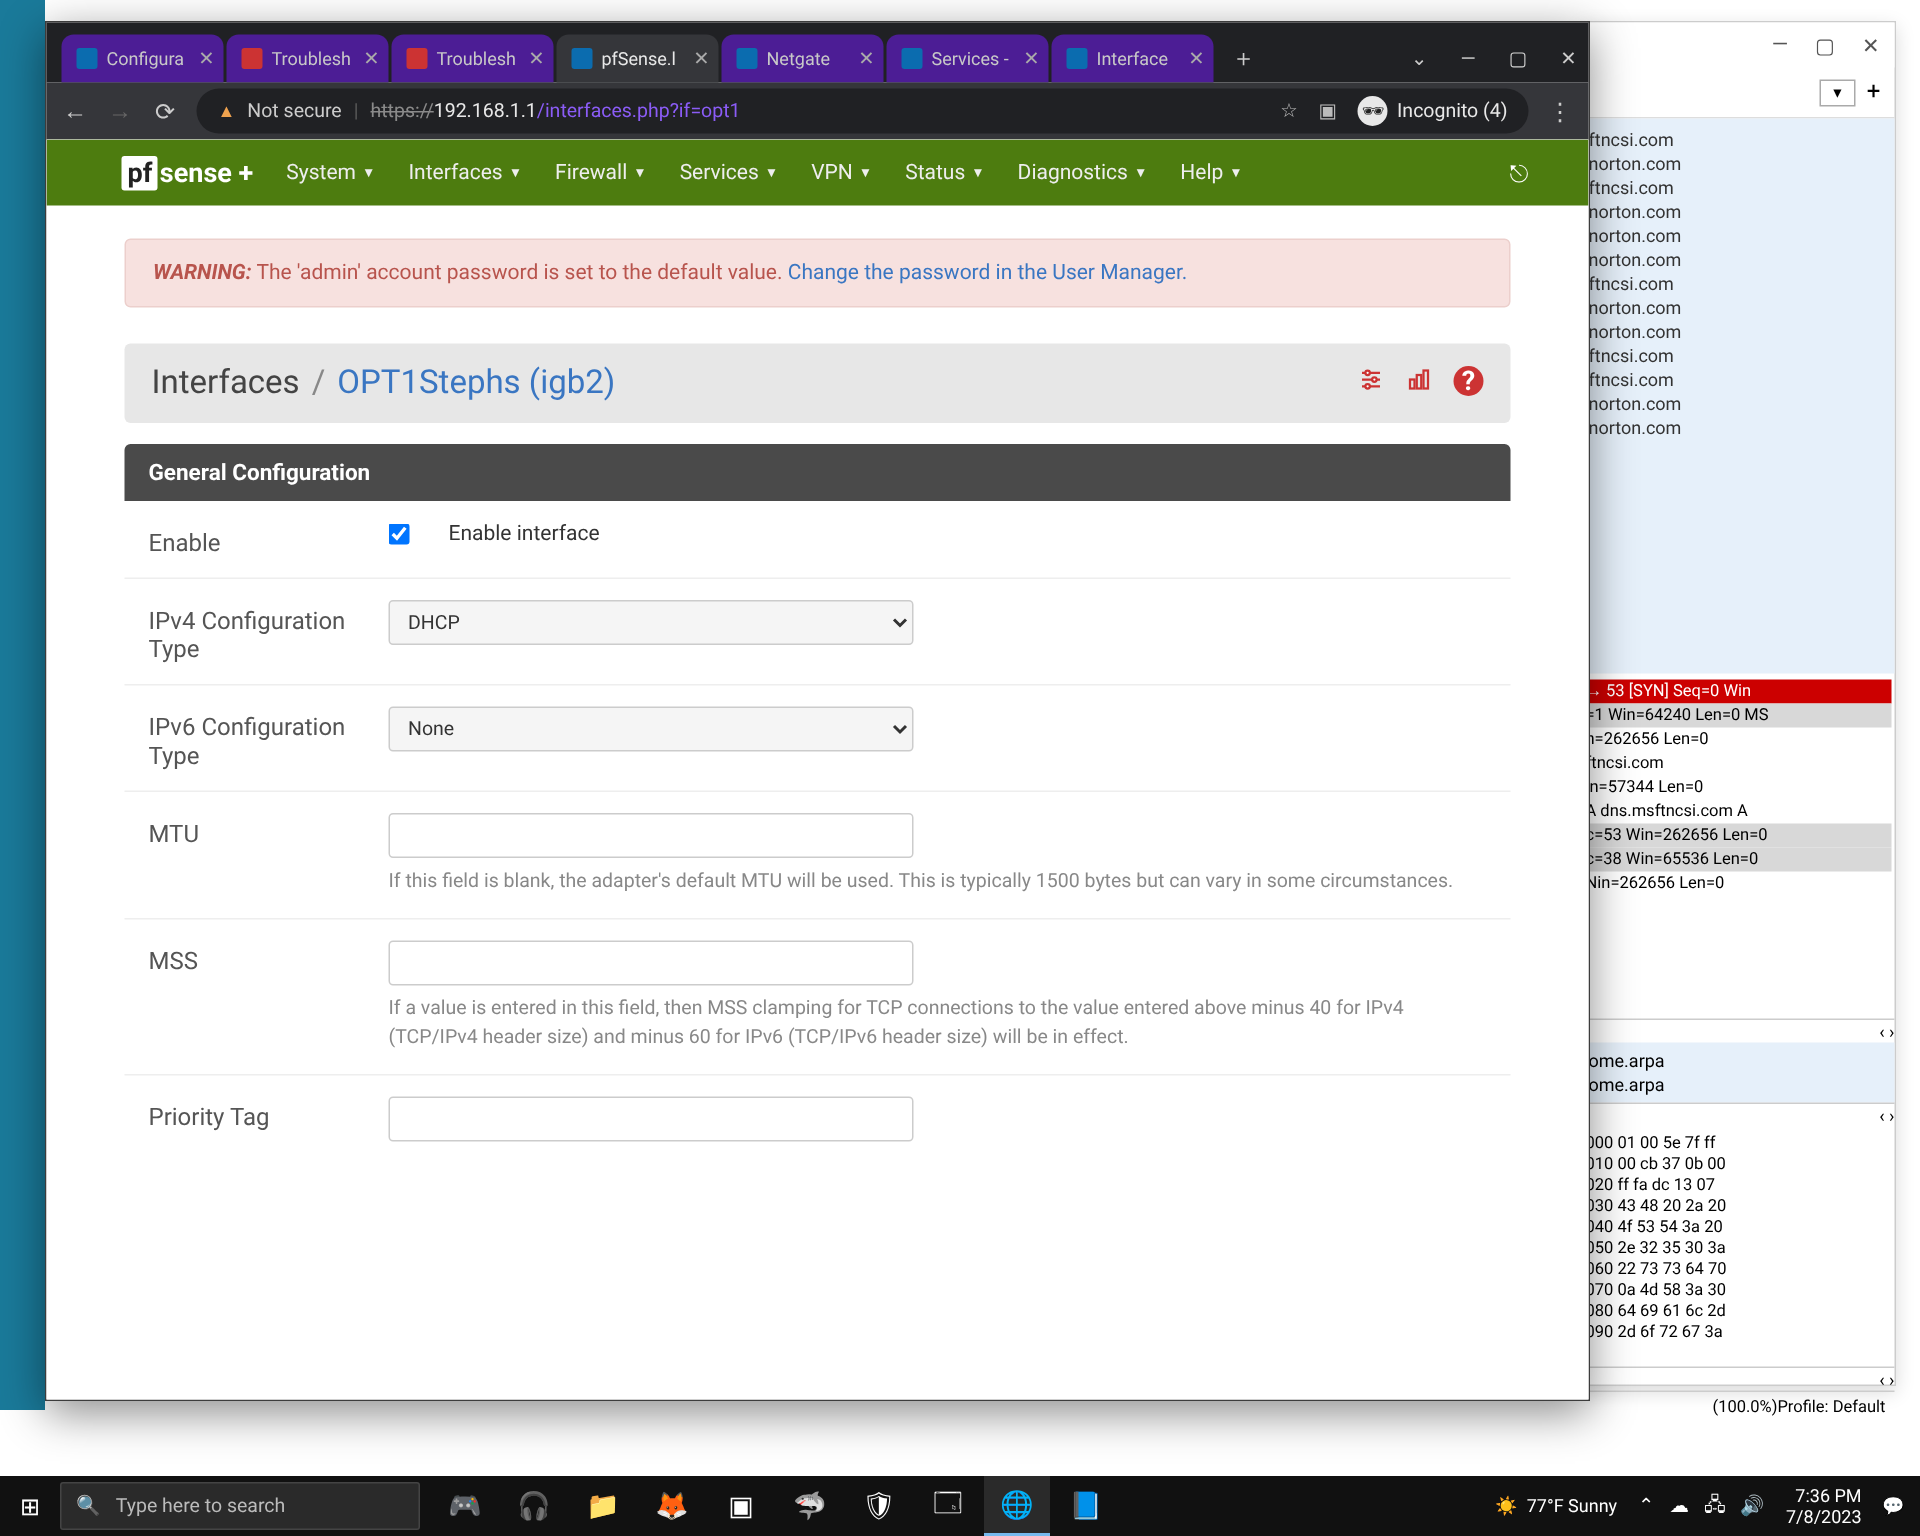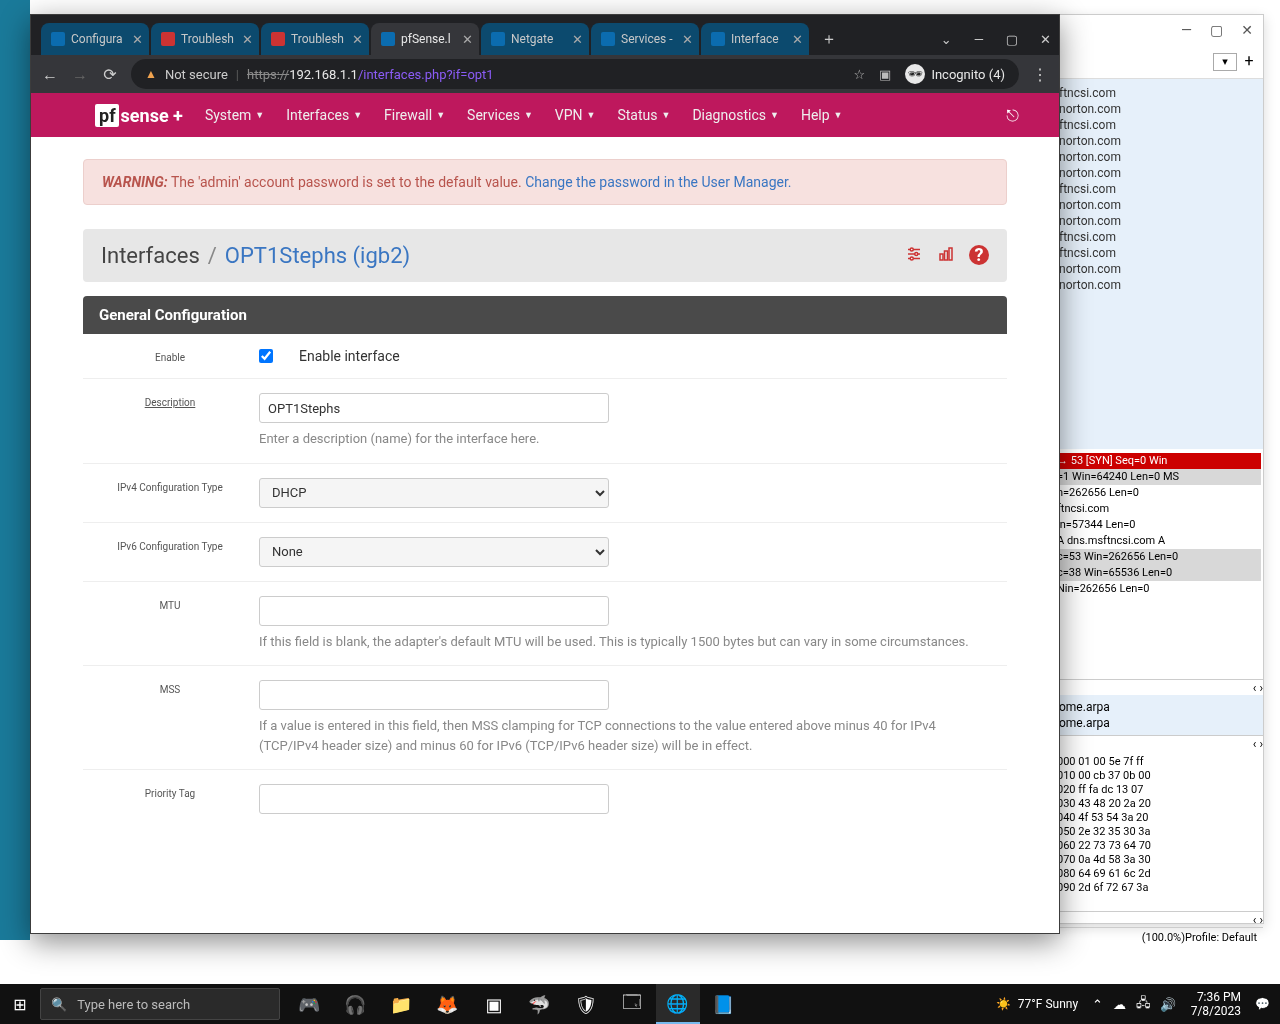--- a/index.html
+++ b/index.html
@@ -19,21 +19,21 @@
 .bg-window .tree { background: #e6f0fa; font-family: Menlo, Consolas, monospace; font-size: 12px; padding: 4px; line-height: 16px; height: 40px; }
 .bg-window .hex { font-family: Menlo, Consolas, monospace; font-size: 11px; line-height: 14px; padding: 4px 2px; height: 160px; overflow: hidden; }
 .bg-window .statusbar { height: 20px; border-top: 1px solid #ccc; font-size: 11px; display: flex; justify-content: flex-end; align-items: center; padding: 0 6px; gap: 0; }
 
 
 .desktop-left { position: absolute; left: 0; top: 0; width: 30px; height: 940px; background: #1a7a9a; }
 
 
 .chrome { position: absolute; left: 30px; top: 14px; width: 1030px; height: 920px; background: #fff; box-shadow: 0 8px 28px rgba(0,0,0,.45); border: 1px solid #3c3c3c; display: flex; flex-direction: column; }
 .chrome-top { background: #202124; height: 40px; display: flex; align-items: flex-end; padding: 0 8px 0 10px; gap: 2px; }
-.tab { height: 32px; min-width: 108px; max-width: 114px; padding: 0 6px 0 10px; background: #0c4a6e; color: #c8c8c8; font-size: 12px; display: flex; align-items: center; gap: 6px; border-radius: 8px 8px 0 0; white-space: nowrap; overflow: hidden; cursor: pointer; }
+.tab { height: 32px; min-width: 108px; max-width: 114px; padding: 0 6px 0 10px; background: #4c1d95; color: #c8c8c8; font-size: 12px; display: flex; align-items: center; gap: 6px; border-radius: 8px 8px 0 0; white-space: nowrap; overflow: hidden; cursor: pointer; }
 .tab.active { background: #35363a; color: #e8e8e8; }
 .tab .favicon { width: 14px; height: 14px; border-radius: 2px; flex: none; }
 .tab .title { overflow: hidden; text-overflow: ellipsis; flex: 1; }
 .tab .x { flex: none; font-size: 13px; color: #aaa; }
 .tab-add { color: #ccc; padding: 0 10px; font-size: 16px; height: 32px; display: flex; align-items: center; cursor: pointer; }
 .winctl { margin-left: auto; display: flex; gap: 22px; color: #ccc; font-size: 13px; height: 32px; align-items: center; }
 .chrome-bar { background: #35363a; height: 38px; display: flex; align-items: center; padding: 0 10px; gap: 12px; color: #ccc; }
 .nav-ico { width: 18px; height: 18px; display: flex; align-items: center; justify-content: center; cursor: pointer; }
 .addr { flex: 1; background: #202124; border-radius: 20px; height: 30px; display: flex; align-items: center; padding: 0 14px; gap: 8px; font-size: 13px; color: #bbb; }
 .addr .warn { color: #f0a34f; font-size: 12px; }
@@ -41,21 +41,21 @@
 .addr .pipe { color: #5a5a5a; }
 .addr .url .proto { text-decoration: line-through; color: #8a8a8a; }
 .addr .url .host { color: #e8e8e8; }
 .addr .url .path { color: #8b5cf6; }
 .addr .right { margin-left: auto; display: flex; align-items: center; gap: 14px; }
 .incognito { display: flex; align-items: center; gap: 6px; font-size: 13px; color: #e8e8e8; }
 .incognito .mask { width: 20px; height: 20px; background: #e8e8e8; border-radius: 50%; display: flex; align-items: center; justify-content: center; color: #222; font-size: 12px; }
 
 
 .page { flex: 1; overflow: auto; background: #fff; }
-.pfs-header { background: #be185d; height: 44px; display: flex; align-items: center; padding: 0 40px 0 64px; gap: 22px; color: #fff; }
+.pfs-header { background: #4d7c0f; height: 44px; display: flex; align-items: center; padding: 0 40px 0 50px; gap: 22px; color: #fff; }
 .logo { font-weight: 700; font-size: 18px; }
 .logo .pf { background: #fff; color: #222; padding: 1px 3px 1px 4px; border-radius: 2px; margin-right: 2px; }
 .menu { display: flex; gap: 22px; font-size: 14px; }
 .menu-item { display: flex; align-items: center; gap: 4px; cursor: pointer; color: #eee; }
 .menu-item .caret { font-size: 9px; }
 .logout { margin-left: auto; cursor: pointer; font-size: 16px; }
 
 .content { padding: 22px 52px 30px; }
 .alert-warn { background: #f7e1df; border: 1px solid #eccfcc; border-radius: 4px; padding: 14px 18px; font-size: 14px; color: #b8544d; margin-bottom: 24px; }
 .alert-warn .w { font-weight: 700; font-style: italic; }
@@ -65,21 +65,21 @@
 .breadcrumb .sep { margin: 0 8px; color: #888; }
 .breadcrumb .cur { color: #3a76c2; }
 .breadcrumb .icons { margin-left: auto; display: flex; gap: 14px; }
 .breadcrumb .icons span { font-size: 18px; cursor: pointer; }
 .ic-red { color: #c33; }
 .ic-help { color: #c33; background: #c33; color: #fff; width: 20px; height: 20px; border-radius: 50%; display: inline-flex; align-items: center; justify-content: center; font-size: 14px; font-weight: 700; }
 
 .panel-hd { background: #4a4a4a; color: #fff; padding: 10px 16px; font-size: 15px; font-weight: 700; border-radius: 4px 4px 0 0; }
 .form-row { display: flex; padding: 14px 16px; border-bottom: 1px solid #eee; }
 .form-row:last-child { border-bottom: none; }
-.form-label { width: 160px; text-align: center; padding-right: 18px; color: #555; font-size: 10px; padding-top: 4px; }
+.form-label { width: 160px; text-align: left; padding-right: 18px; color: #555; font-size: 16px; padding-top: 4px; }
 .form-label.u { text-decoration: underline; }
 .form-body { flex: 1; }
 .form-body .help { color: #888; font-size: 13px; margin-top: 6px; line-height: 1.5; }
 .inp, .sel { width: 350px; height: 30px; border: 1px solid #ccc; border-radius: 3px; padding: 0 8px; font-size: 13px; color: #333; }
 .sel { background: #f5f5f5; }
 .chk { display: flex; align-items: center; gap: 26px; font-size: 14px; color: #333; }
 .chk input { width: 14px; height: 14px; }
 
 
 .taskbar { position: absolute; left: 0; bottom: 0; width: 1280px; height: 40px; background: #111; display: flex; align-items: center; color: #fff; font-size: 12px; }
@@ -279,27 +279,20 @@
       <div class="form-row">
         <div class="form-label">Enable</div>
         <div class="form-body">
           <label class="chk">
             <input type="checkbox" checked="" style="">
             <span>Enable interface</span>
           </label>
         </div>
       </div>
 
-      <div class="form-row">
-        <div class="form-label u">Description</div>
-        <div class="form-body">
-          <input class="inp" value="OPT1Stephs" style="">
-          <div class="help">Enter a description (name) for the interface here.</div>
-        </div>
-      </div>
 
       <div class="form-row">
         <div class="form-label">IPv4 Configuration Type</div>
         <div class="form-body">
           <select class="sel"><option>DHCP</option></select>
         </div>
       </div>
 
       <div class="form-row">
         <div class="form-label">IPv6 Configuration Type</div>

